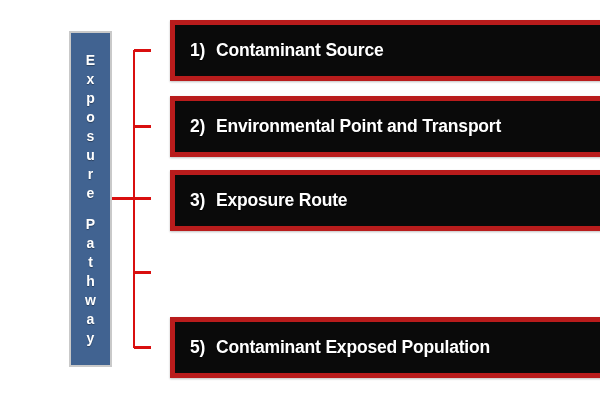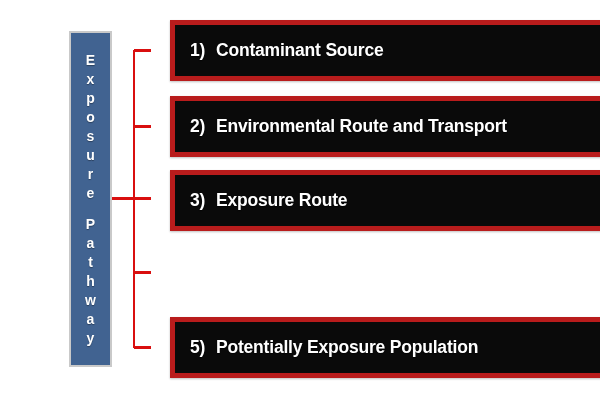--- a/index.html
+++ b/index.html
@@ -146,30 +146,30 @@
   </svg>
 
   <div class="step-box box-1">
     <span class="step-label">
       <span class="step-num">1)</span><span>Contaminant Source</span>
     </span>
   </div>
 
   <div class="step-box box-2">
     <span class="step-label">
-      <span class="step-num">2)</span><span>Environmental Route and Transport</span>
+      <span class="step-num">2)</span><span>Environmental Point and Transport</span>
     </span>
   </div>
 
   <div class="step-box box-3">
     <span class="step-label">
       <span class="step-num">3)</span><span>Exposure Route</span>
     </span>
   </div>
 
 
   <div class="step-box box-5">
     <span class="step-label">
-      <span class="step-num">5)</span><span>Potentially Exposure Population</span>
+      <span class="step-num">5)</span><span>Contaminant Exposed Population</span>
     </span>
   </div>
 
 </div>
 
 </body></html>

